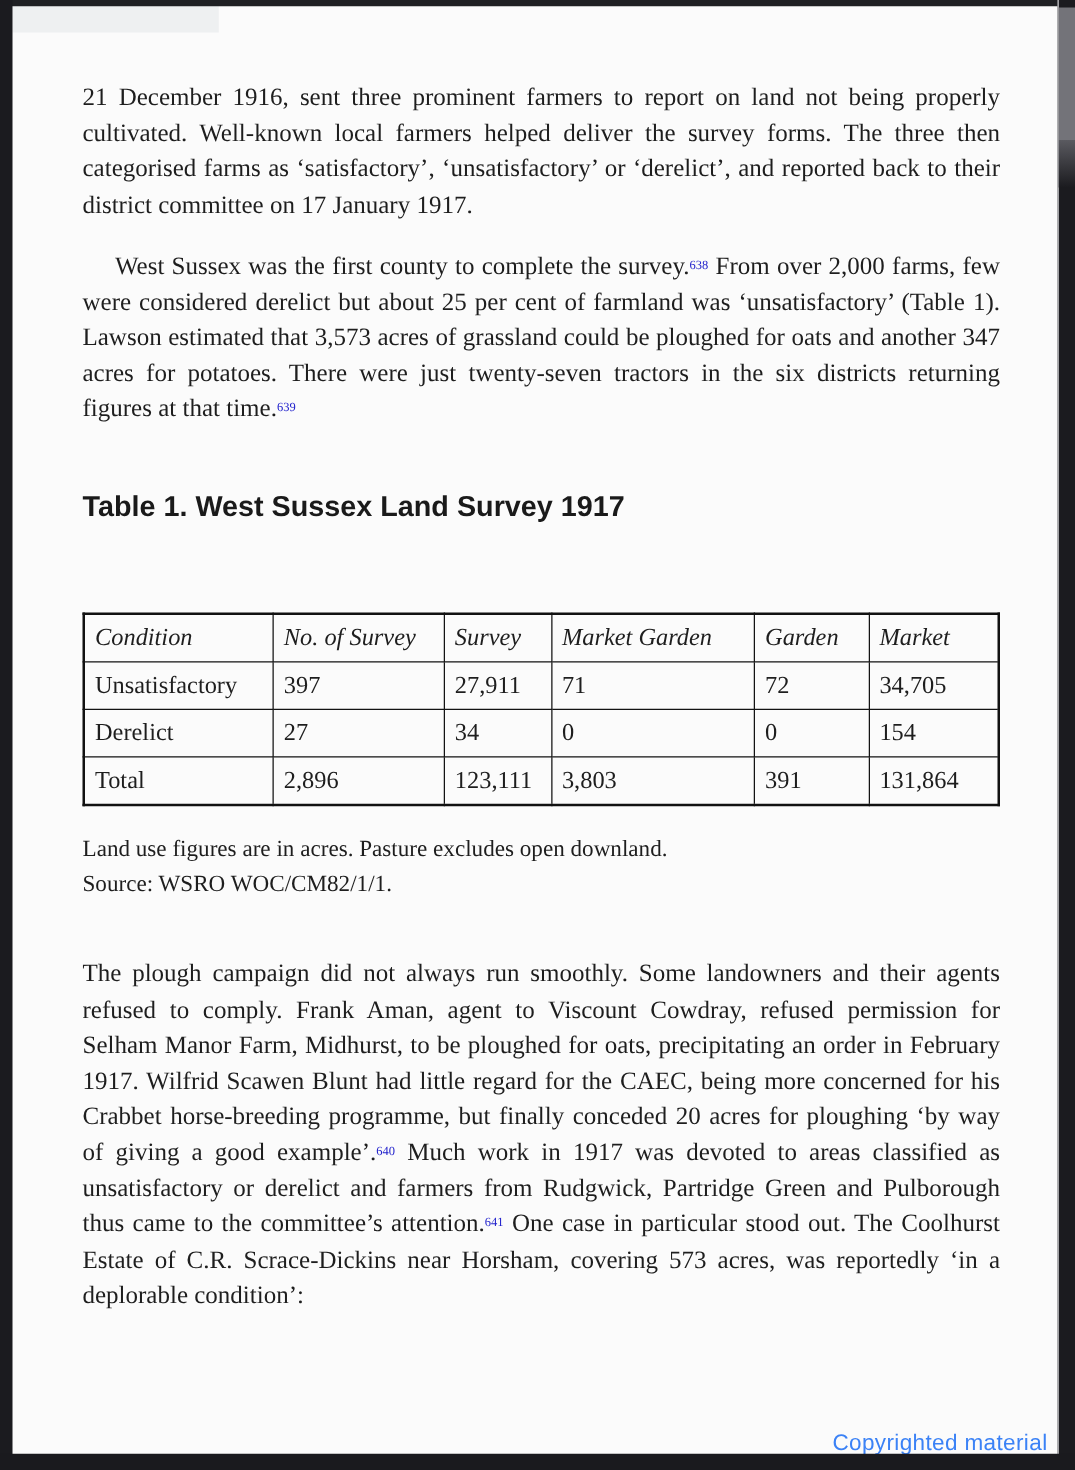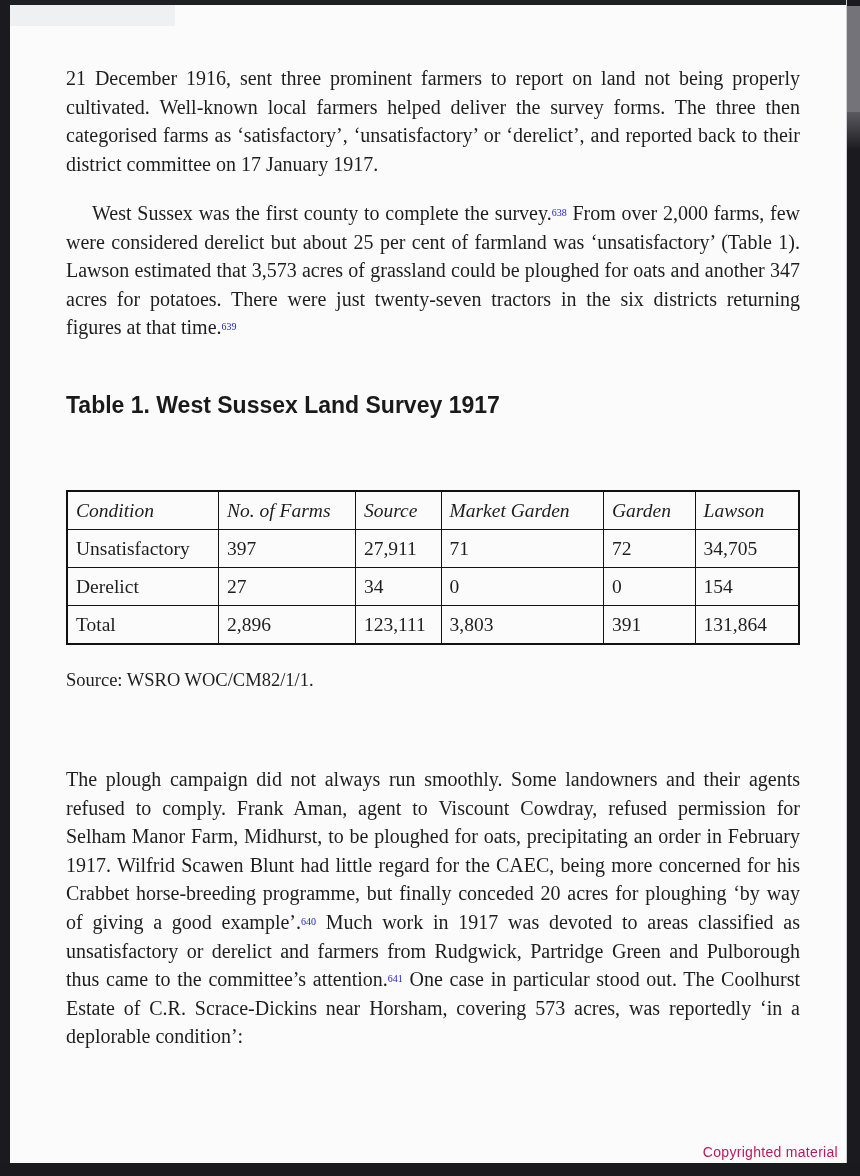--- a/index.html
+++ b/index.html
@@ -44,21 +44,21 @@
     position: absolute; top: 112px; left: 0; width: 13px; height: 38px;
     background: linear-gradient(#5a5a60, #1b1b1f); z-index: 6;
   }
   .bottom-strip {
     position: absolute; left: 0; bottom: 0; width: 860px; height: 13px;
     background: #1a1a1e; z-index: 5;
   }
   .watermark {
     position: absolute; top: 1144px; right: 22px;
     font-family: "Liberation Sans", sans-serif;
-    font-size: 14px; color: #be185d; letter-spacing: 0.3px;
+    font-size: 18px; color: #3b82f6; letter-spacing: 0.3px;
     z-index: 3;
   }
   
   .content {
     position: absolute; left: 66px; top: 0; width: 734px; z-index: 2;
   }
   .para {
     position: absolute; left: 0; width: 734px;
     font-size: 20px; line-height: 28.6px;
     text-align: justify;
@@ -137,25 +137,25 @@
           <col style="width: 20.7%;">
           <col style="width: 18.7%;">
           <col style="width: 11.7%;">
           <col style="width: 22.2%;">
           <col style="width: 12.5%;">
           <col style="width: 14.2%;">
         </colgroup>
       <thead>
         <tr>
             <th>Condition</th>
-            <th>No. of Farms</th>
-            <th>Source</th>
+            <th>No. of Survey</th>
+            <th>Survey</th>
             <th>Market Garden</th>
             <th>Garden</th>
-            <th>Lawson</th>
+            <th>Market</th>
           </tr>
       </thead>
       <tbody>
           <tr>
             <td>Unsatisfactory</td>
             <td>397</td>
             <td>27,911</td>
             <td>71</td>
             <td>72</td>
             <td>34,705</td>
@@ -173,19 +173,20 @@
             <td>2,896</td>
             <td>123,111</td>
             <td>3,803</td>
             <td>391</td>
             <td>131,864</td>
           </tr>
         </tbody>
     </table>
 
     <div class="notes">
+      <div>Land use figures are in acres. Pasture excludes open downland.</div>
       <div>Source: WSRO WOC/CM82/1/1.</div>
     </div>
 
     <p class="para para3">The plough campaign did not always run smoothly. Some landowners and their agents refused to comply. Frank Aman, agent to Viscount Cowdray, refused permission for Selham Manor Farm, Midhurst, to be ploughed for oats, precipitating an order in February 1917. Wilfrid Scawen Blunt had little regard for the CAEC, being more concerned for his Crabbet horse-breeding programme, but finally conceded 20 acres for ploughing ‘by way of giving a good example’.<span class="footnote-link">640</span> Much work in 1917 was devoted to areas classified as unsatisfactory or derelict and farmers from Rudgwick, Partridge Green and Pulborough thus came to the committee’s attention.<span class="footnote-link">641</span> One case in particular stood out. The Coolhurst Estate of C.R. Scrace-Dickins near Horsham, covering 573 acres, was reportedly ‘in a deplorable condition’:</p>
 
   </div>
 </div>
 
 </body></html>

